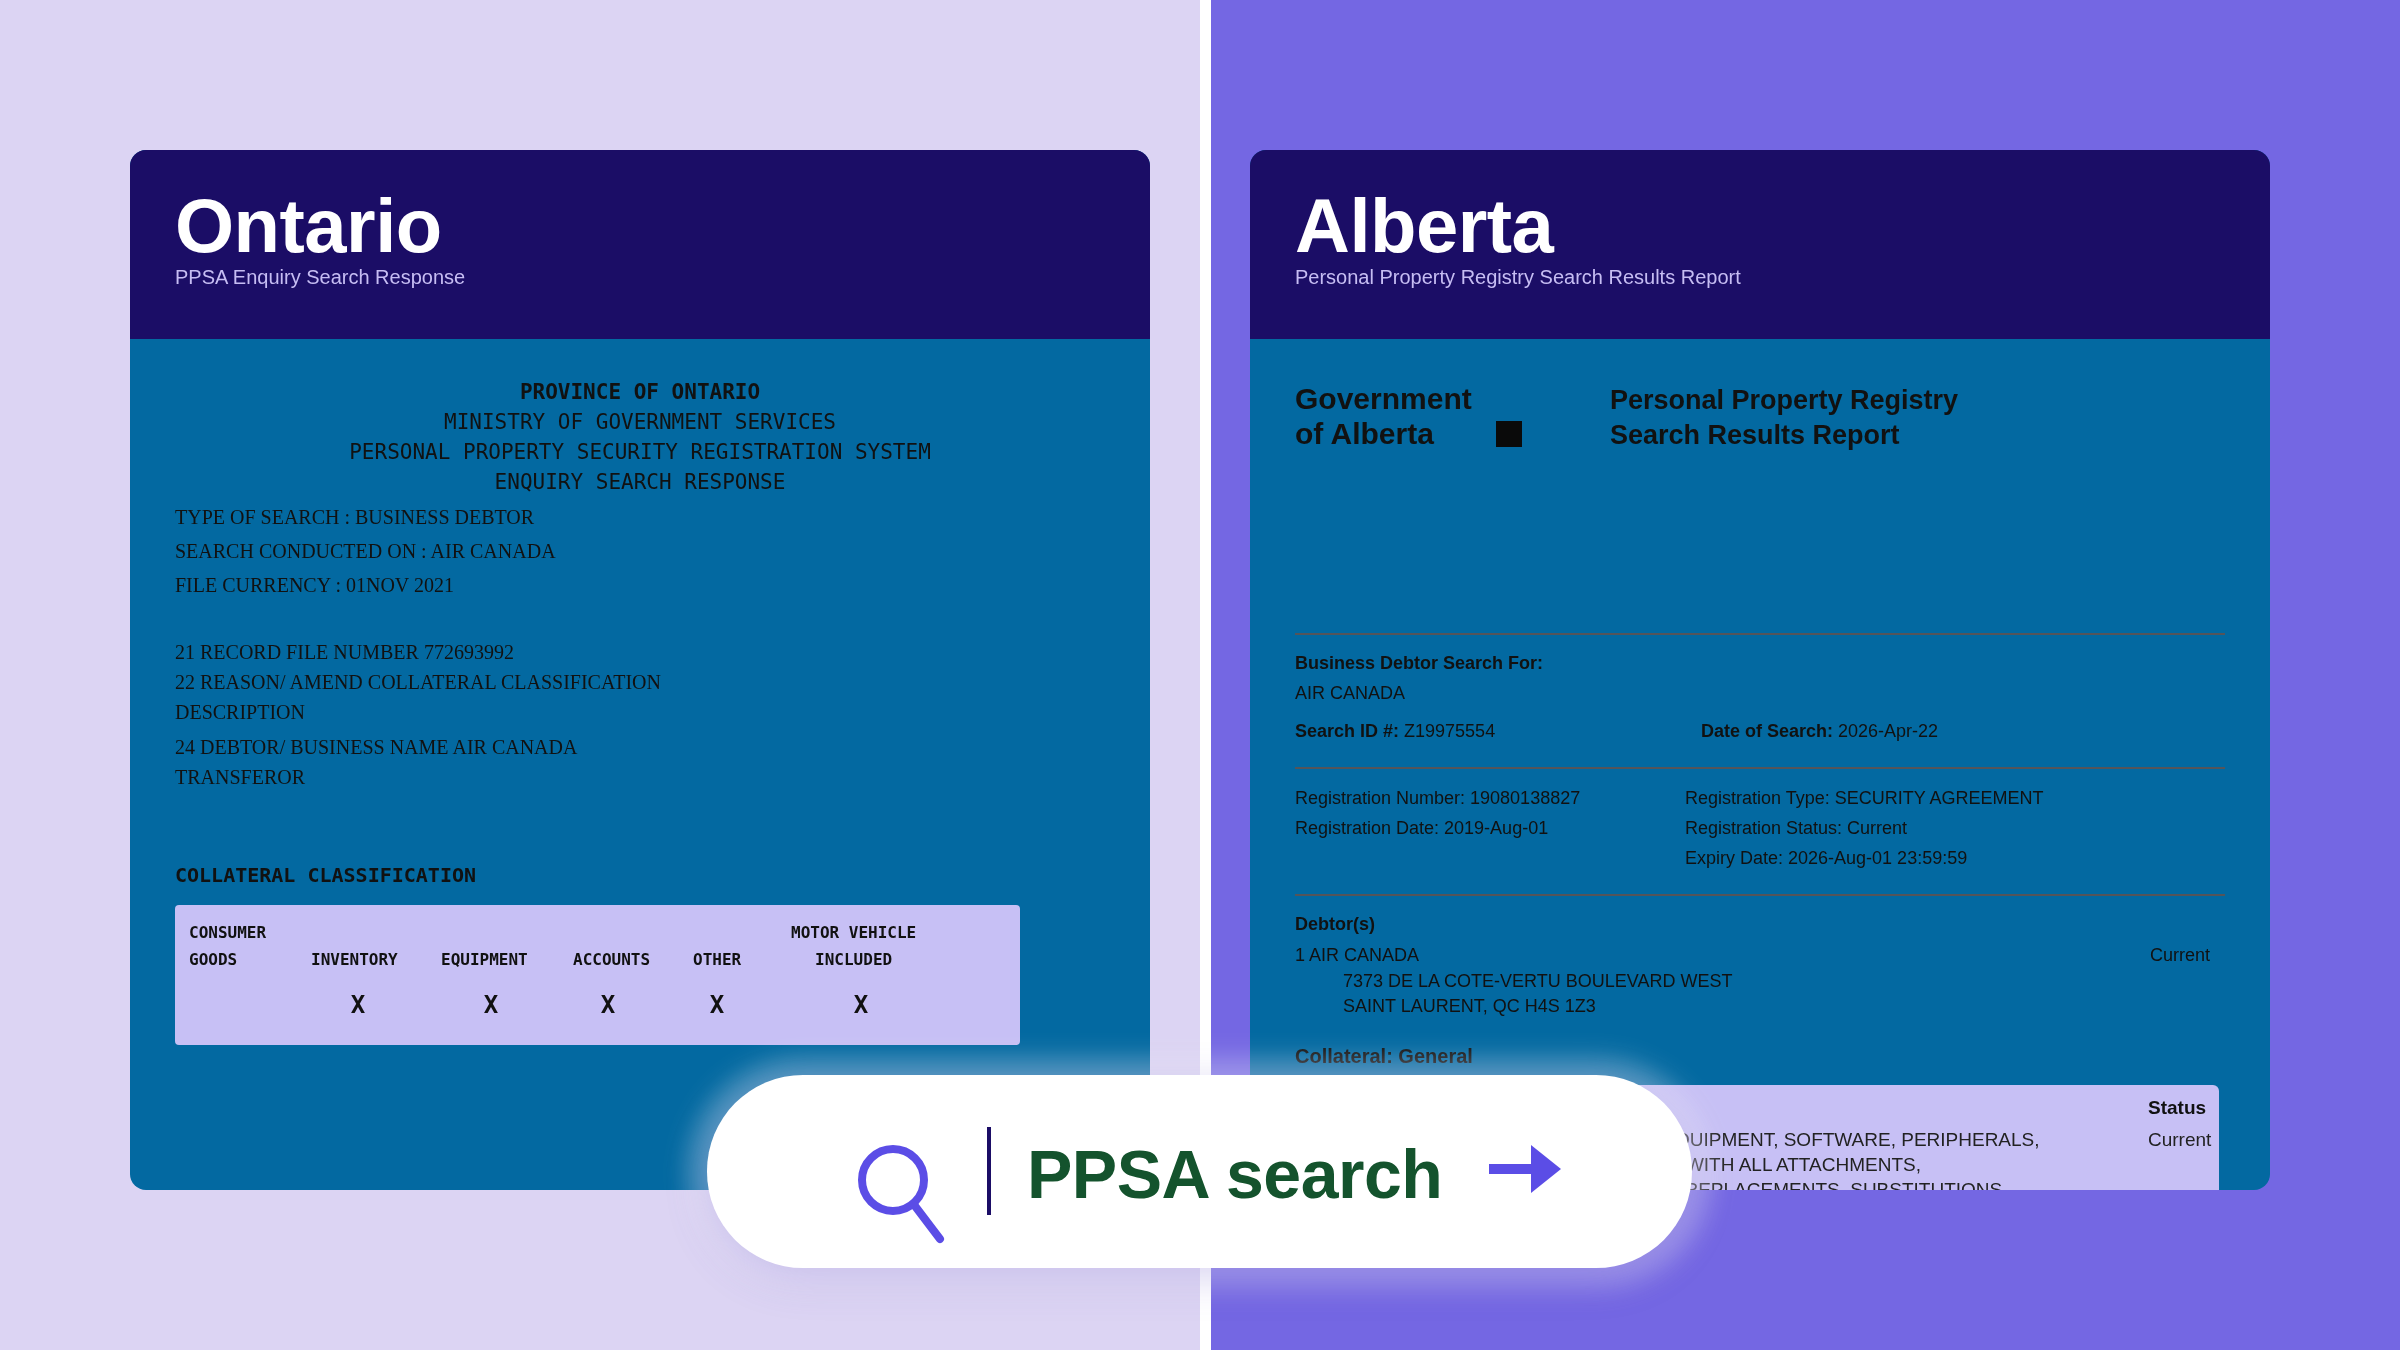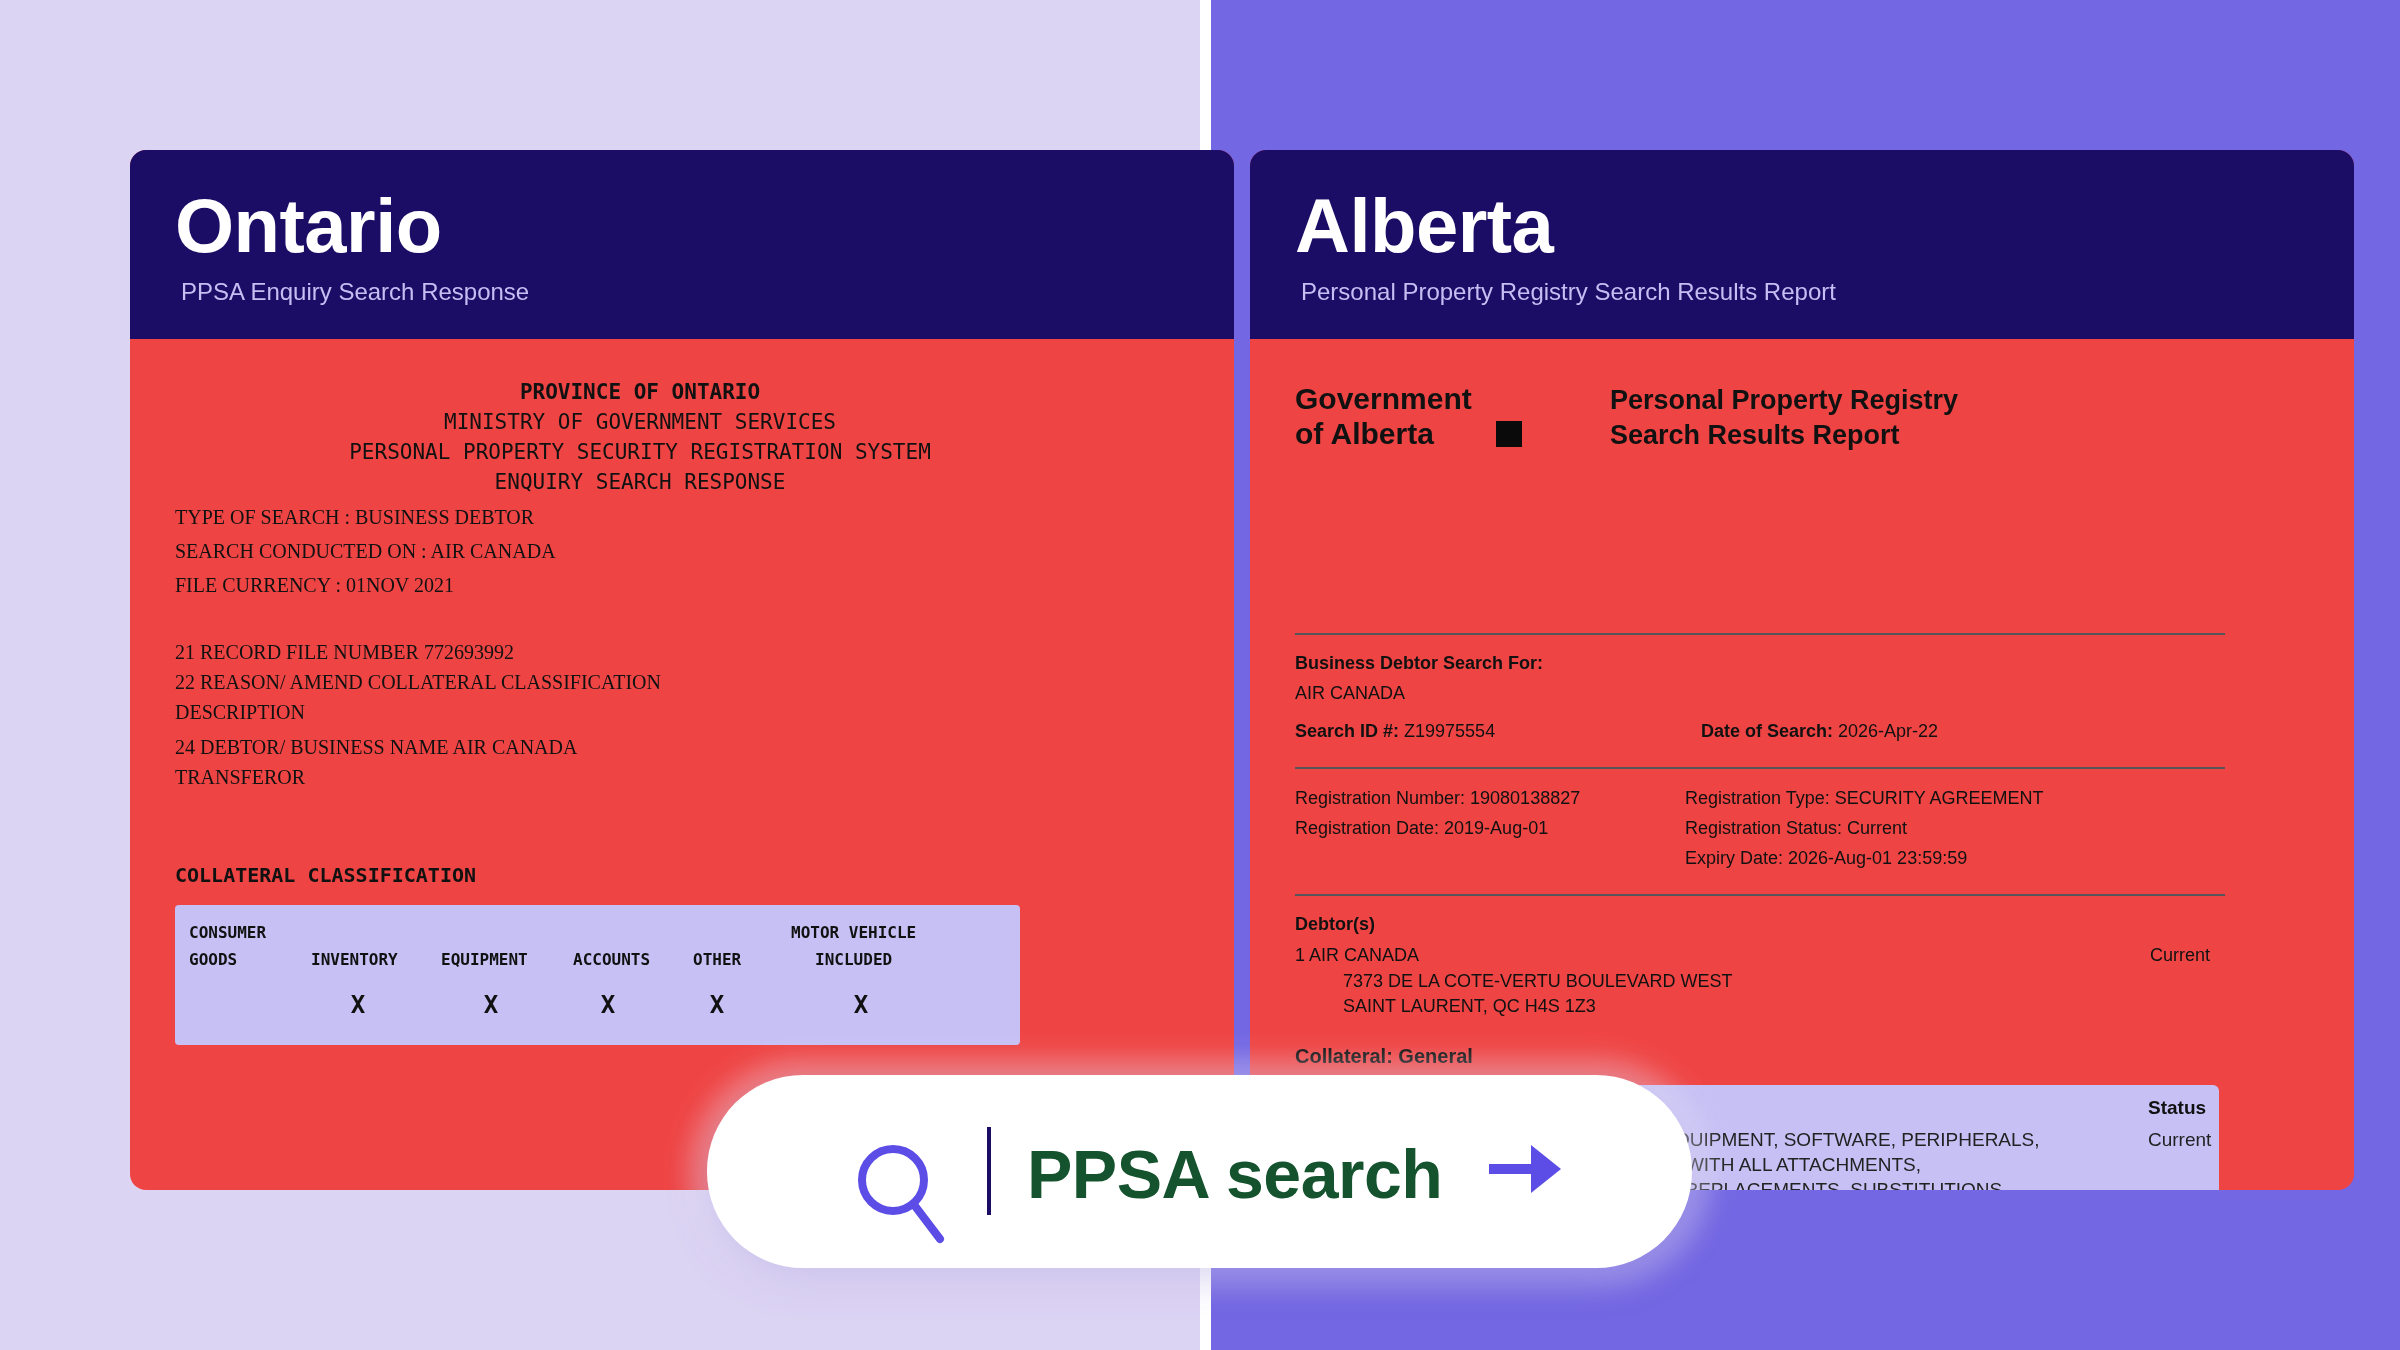--- a/index.html
+++ b/index.html
@@ -2,26 +2,26 @@
 <html><head>
 <meta charset="utf-8">
 <style>
   * { box-sizing: border-box; margin: 0; padding: 0; }
   html, body { width: 2400px; height: 1350px; overflow: hidden; }
   body { position: relative; font-family: "Liberation Sans", sans-serif; background: #ffffff; }
 
   .bg-left { position: absolute; left: 0; top: 0; width: 1200px; height: 1350px; background: #dcd4f3; }
   .bg-right { position: absolute; left: 1211px; top: 0; width: 1189px; height: 1350px; background: #7467e3; }
 
-  .card { position: absolute; top: 150px; width: 1104px; height: 1040px; background: #ef4444; border-radius: 16px; overflow: hidden; }
+  .card { position: absolute; top: 150px; width: 1020px; height: 1040px; background: #0369a1; border-radius: 16px; overflow: hidden; }
   .card.ontario { left: 130px; }
   .card.alberta { left: 1250px; }
   .card-header { height: 189px; background: #1b0d66; padding-left: 45px; position: relative; }
   .card-title { position: absolute; left: 45px; top: 32px; font-size: 76px; font-weight: bold; color: #ffffff; letter-spacing: -0.5px; }
-  .card-subtitle { position: absolute; left: 45px; top: 128px; font-size: 24px; color: #c6bdf3; margin-left: 6px; }
+  .card-subtitle { position: absolute; left: 45px; top: 116px; font-size: 20px; color: #c6bdf3; }
 
   
   .mono { font-family: "DejaVu Sans Mono", "Liberation Mono", monospace; color: #111111; }
   .ont-body { position: absolute; left: 0; top: 189px; width: 1020px; height: 851px; }
   .ont-head { position: absolute; left: 0; top: 38px; width: 1020px; text-align: center; font-size: 21px; line-height: 30px; }
   .ont-head .bold { font-weight: bold; }
   .ont-line { position: absolute; left: 45px; font-size: 20px; line-height: 30px; white-space: pre; font-family: Liberation Serif, serif; }
   .ont-section { position: absolute; left: 45px; top: 524px; font-size: 20px; font-weight: bold; }
   .coll-box { position: absolute; left: 45px; top: 566px; width: 845px; height: 140px; background: #c7c0f5; border-radius: 4px; }
   .coll-col { position: absolute; top: 14px; font-size: 16px; font-weight: bold; line-height: 27px; text-align: center; }

